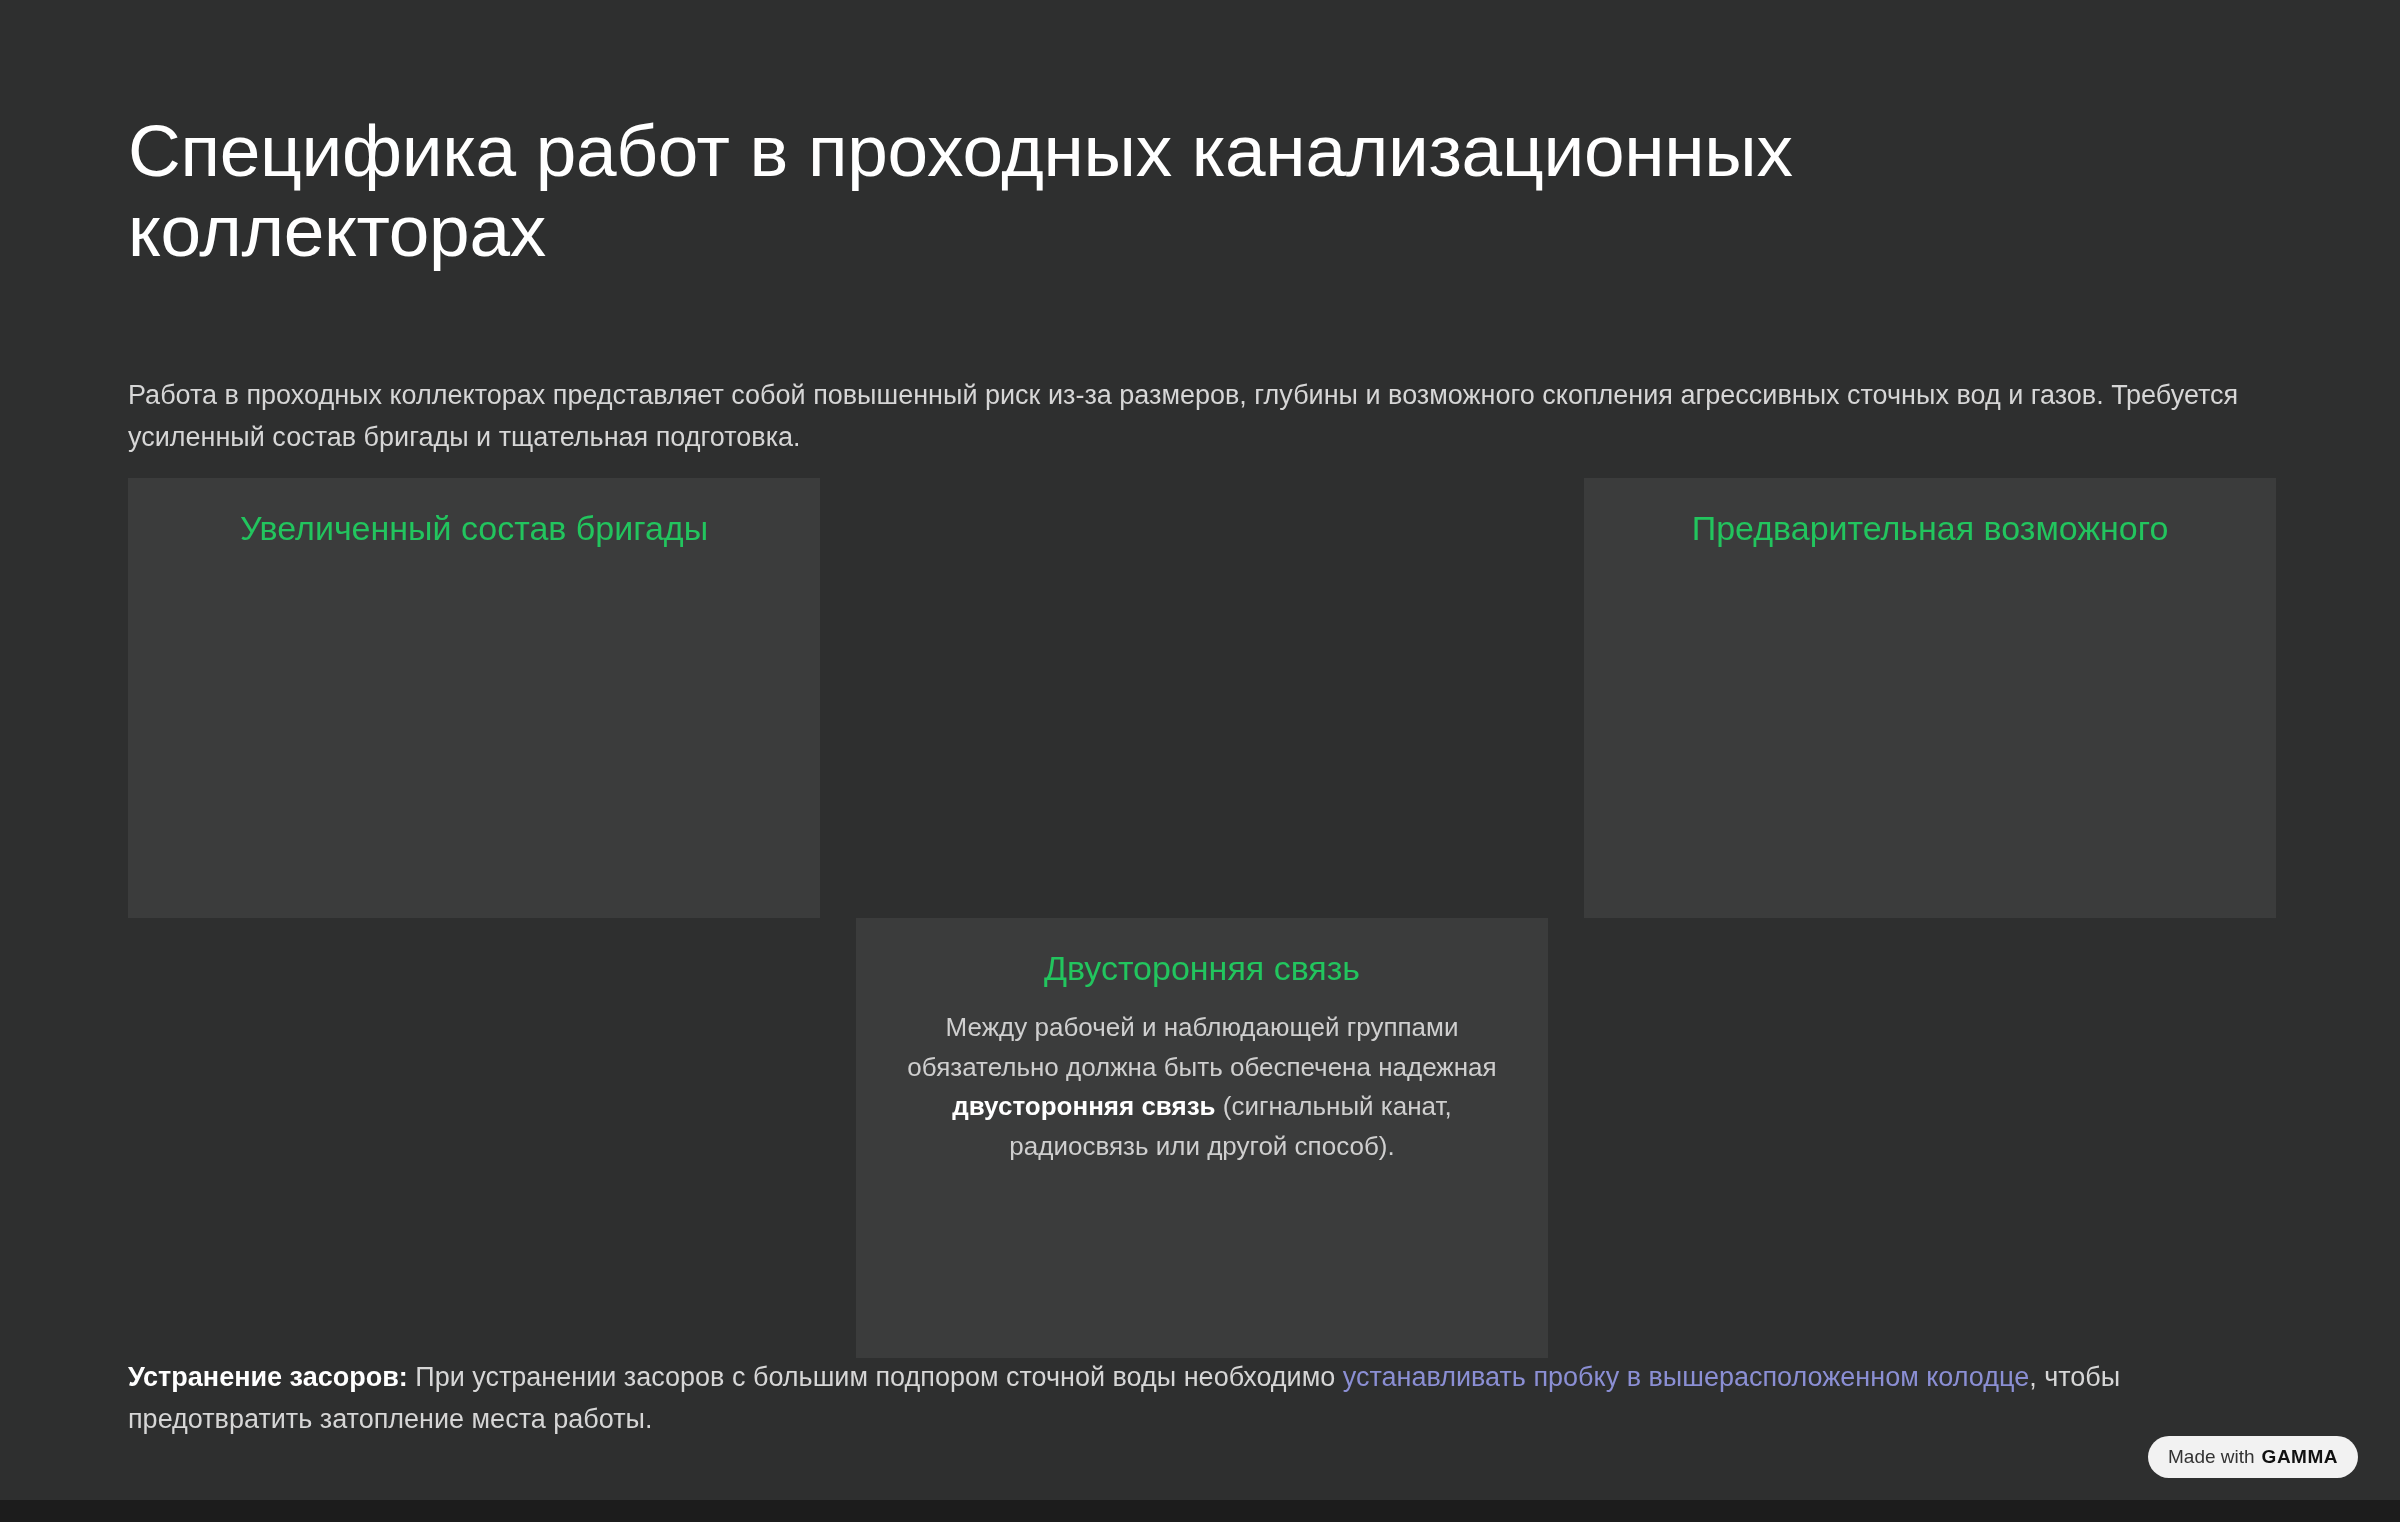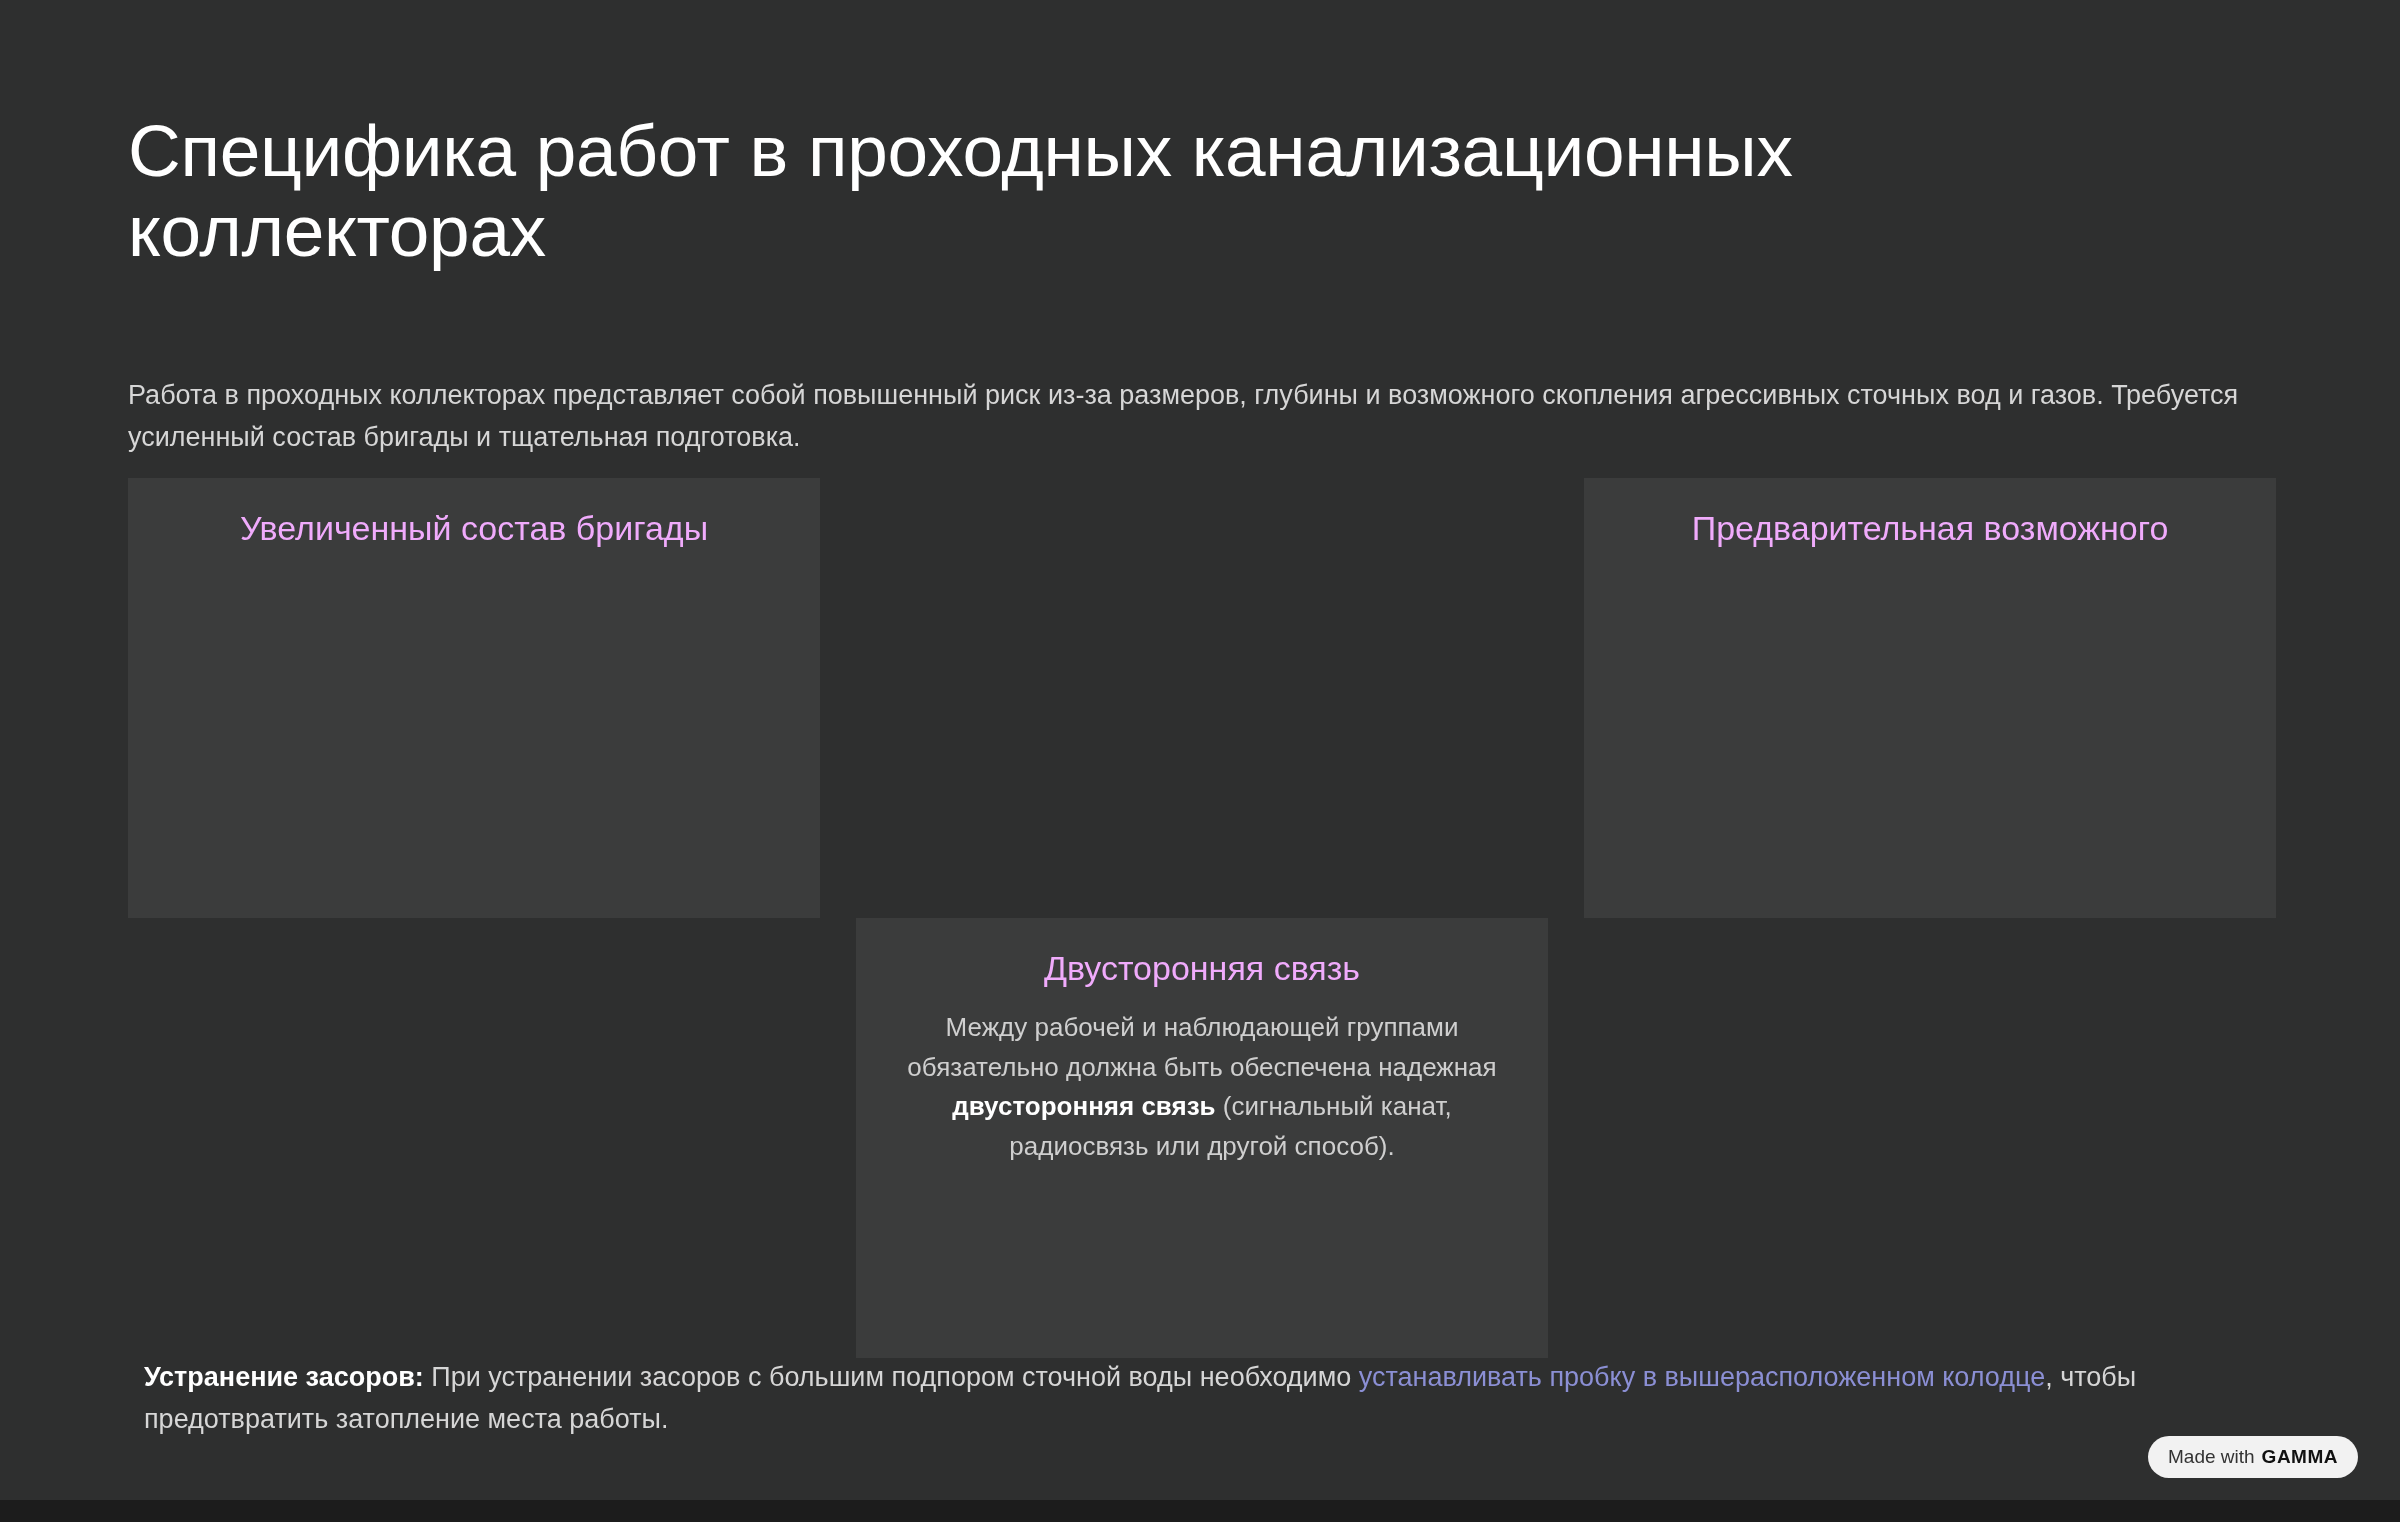--- a/index.html
+++ b/index.html
@@ -80,37 +80,37 @@
   .card-center {
     left: 728px;
     top: 440px;
     width: 692px;
     height: 440px;
     text-align: center;
   }
   .card-title {
     font-size: 34px;
     line-height: 1.3;
-    color: #f0abfc;
+    color: #22c55e;
     font-weight: 400;
     margin: 0 0 18px 0;
   }
   .card-body {
     font-size: 26px;
     line-height: 1.52;
     color: #cfcfcf;
     font-weight: 400;
   }
   .card-body b {
     color: #ffffff;
     font-weight: 700;
   }
   .footnote {
     position: absolute;
-    left: 16px;
+    left: 0;
     top: 1330px;
     width: 2148px;
     font-size: 27px;
     line-height: 1.55;
     color: #d6d6d6;
   }
   .footnote b {
     color: #ffffff;
     font-weight: 700;
   }

